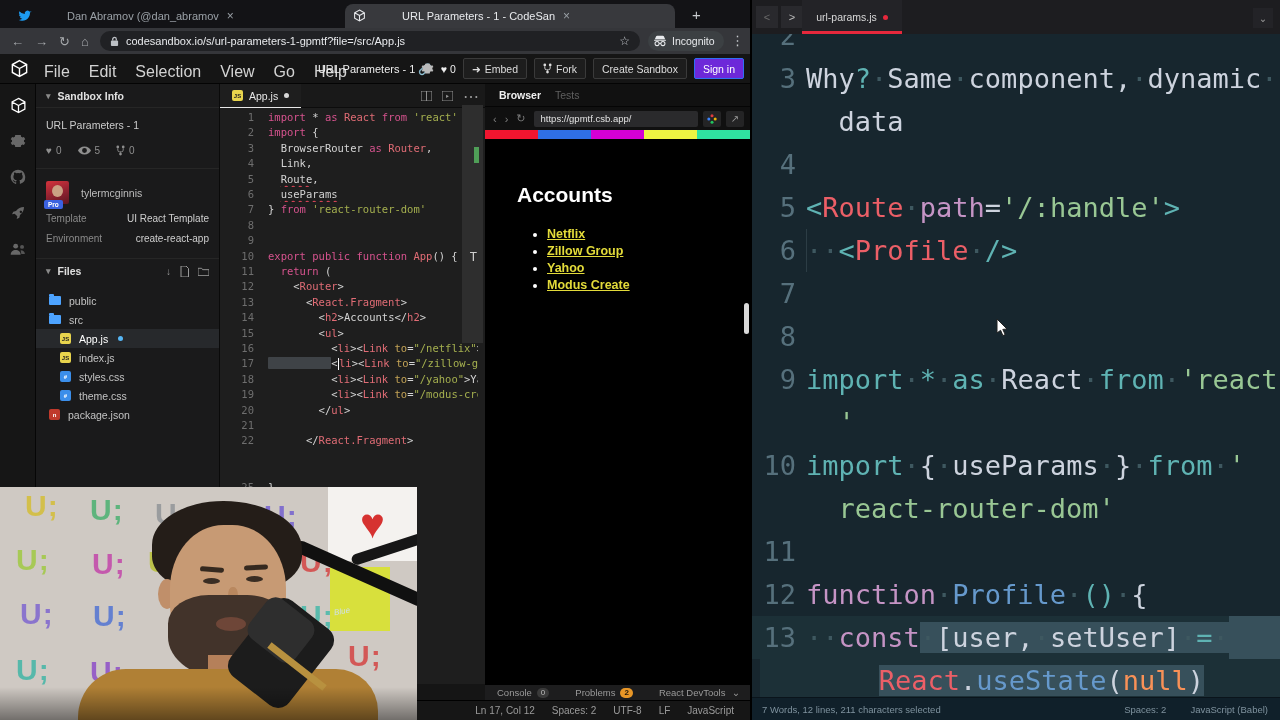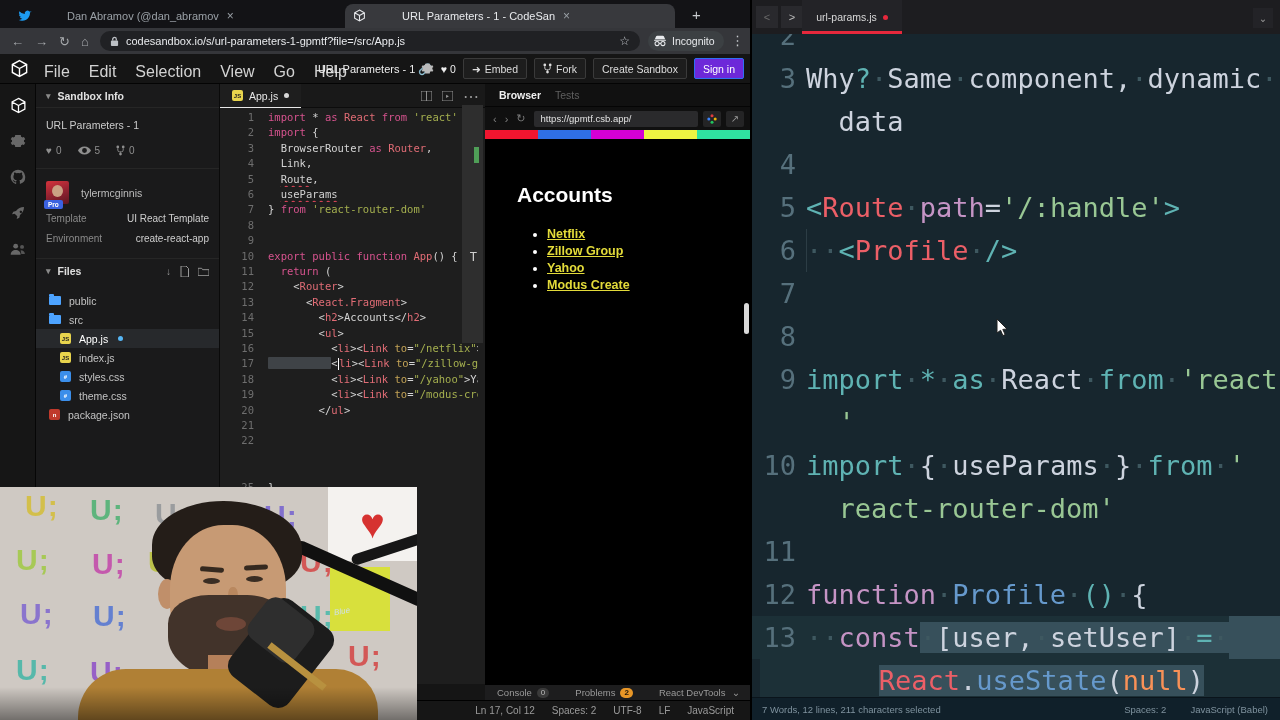--- a/index.html
+++ b/index.html
@@ -430,21 +430,21 @@
           <div class="lrow" style="top: 169.4px;"><span class="lnum">12</span><span class="lcode"><span class="tk-p">    &lt;</span><span class="tk-c">Router</span><span class="tk-p">&gt;</span></span></div>
           <div class="lrow" style="top: 184.8px;"><span class="lnum">13</span><span class="lcode"><span class="tk-p">      &lt;</span><span class="tk-c">React.Fragment</span><span class="tk-p">&gt;</span></span></div>
           <div class="lrow" style="top: 200.2px;"><span class="lnum">14</span><span class="lcode"><span class="tk-p">        &lt;</span><span class="tk-c">h2</span><span class="tk-p">&gt;Accounts&lt;/</span><span class="tk-c">h2</span><span class="tk-p">&gt;</span></span></div>
           <div class="lrow" style="top: 215.6px;"><span class="lnum">15</span><span class="lcode"><span class="tk-p">        &lt;</span><span class="tk-c">ul</span><span class="tk-p">&gt;</span></span></div>
           <div class="lrow" style="top: 231px;"><span class="lnum">16</span><span class="lcode"><span class="tk-p">          &lt;</span><span class="tk-c">li</span><span class="tk-p">&gt;&lt;</span><span class="tk-c">Link</span><span class="tk-p"> </span><span class="tk-a">to</span><span class="tk-p">=</span><span class="tk-s">"/netflix"</span><span class="tk-p">&gt;Netfl</span></span></div>
           <div class="lrow" style="top: 246.4px;"><span class="lnum">17</span><span class="lcode"><span class="tk-si">          </span><span class="tk-p">&lt;</span><span class="tk-cur"></span><span class="tk-c">li</span><span class="tk-p">&gt;&lt;</span><span class="tk-c">Link</span><span class="tk-p"> </span><span class="tk-a">to</span><span class="tk-p">=</span><span class="tk-s">"/zillow-group"</span></span></div>
           <div class="lrow" style="top: 261.8px;"><span class="lnum">18</span><span class="lcode"><span class="tk-p">          &lt;</span><span class="tk-c">li</span><span class="tk-p">&gt;&lt;</span><span class="tk-c">Link</span><span class="tk-p"> </span><span class="tk-a">to</span><span class="tk-p">=</span><span class="tk-s">"/yahoo"</span><span class="tk-p">&gt;Yahoo&lt;/</span></span></div>
           <div class="lrow" style="top: 277.2px;"><span class="lnum">19</span><span class="lcode"><span class="tk-p">          &lt;</span><span class="tk-c">li</span><span class="tk-p">&gt;&lt;</span><span class="tk-c">Link</span><span class="tk-p"> </span><span class="tk-a">to</span><span class="tk-p">=</span><span class="tk-s">"/modus-create"</span></span></div>
           <div class="lrow" style="top: 292.6px;"><span class="lnum">20</span><span class="lcode"><span class="tk-p">        &lt;/</span><span class="tk-c">ul</span><span class="tk-p">&gt;</span></span></div>
           <div class="lrow" style="top: 308px;"><span class="lnum">21</span><span class="lcode"></span></div>
-          <div class="lrow" style="top: 323.4px; flex-direction: column;"><span class="lnum">22</span><span class="lcode"><span class="tk-p">      &lt;/</span><span class="tk-c">React.Fragment</span><span class="tk-p">&gt;</span></span></div>
+          <div class="lrow" style="top: 323.4px;"><span class="lnum">22</span><span class="lcode"><span class="tk-p">      &lt;/</span><span class="tk-c">React.Fragment</span><span class="tk-p">&gt;</span></span></div>
           <div class="lrow" style="top: 369.6px;"><span class="lnum">25</span><span class="lcode"><span class="tk-p">}</span></span></div>
         </div>
       <div id="scrollthumb"></div>
       <div id="scrollmark"></div>
       <div id="minimapT">T</div>
     </div>
 
     <div id="preview">
       <div id="pvtabs">
         <span class="pvtab on">Browser</span>

